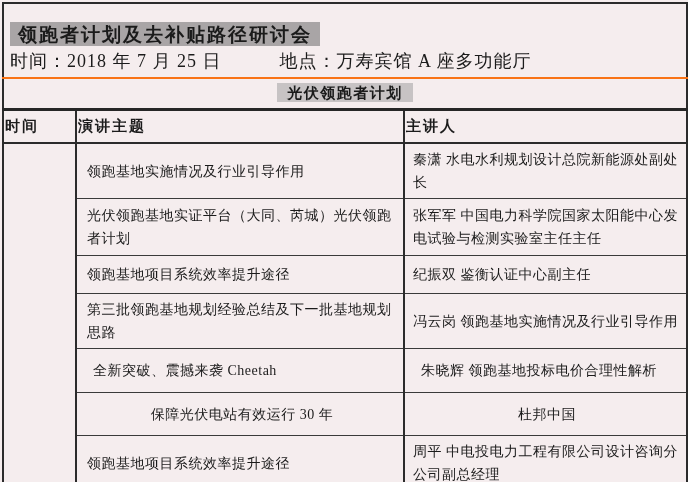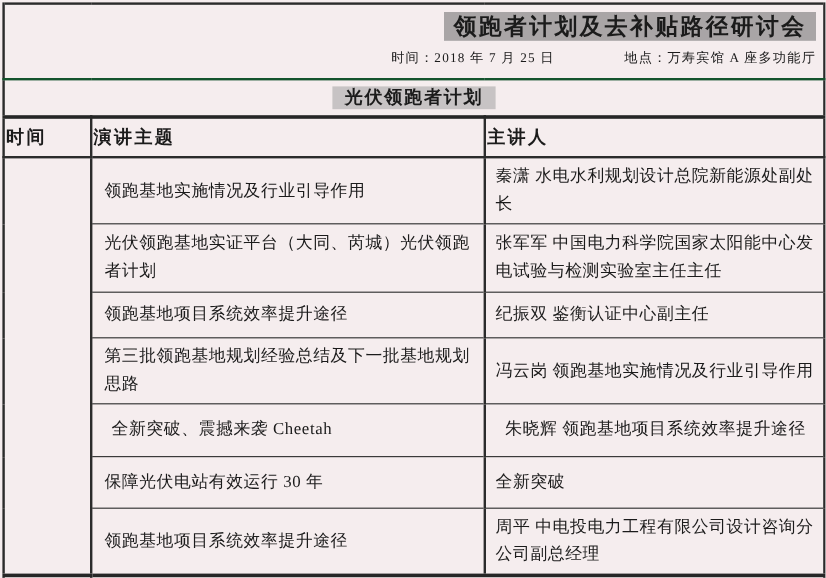--- a/index.html
+++ b/index.html
@@ -22,30 +22,30 @@
   }
   td,th{
     border-left:2px solid #2b2b2b;
     border-right:2px solid #2b2b2b;
     vertical-align:middle;
     overflow:hidden;
   }
   
   .title-cell{
     height:57px;
-    border-bottom:2px solid #14532d;
-    text-align:right;
-    padding:2px 6px 2px 6px;
+    border-bottom:2px solid #f97316;
+    text-align:left;
+    padding:14px 6px 2px 6px;
   }
   .title-line{
     font-size:19px;font-weight:bold;letter-spacing:2px;line-height:24px;
   }
   .hl-dark{background:#a9a5a6;padding:2px 8px 1px 8px;}
   .info-line{
-    margin-top:5px;font-size:11px;letter-spacing:1px;line-height:18px;
+    margin-top:5px;font-size:18px;letter-spacing:1px;line-height:18px;
   }
   .info-line .gap{display:inline-block;width:58px;}
   
   .section-cell{
     height:27px;
     border-bottom:3px solid #262626;
     text-align:center;
     font-size:15px;font-weight:bold;letter-spacing:1.5px;
   }
   .hl-light{background:#c7c3c4;padding:2px 10px 1px 10px;}
@@ -65,21 +65,21 @@
     border-bottom:1px solid #3a3a3a;
     font-size:14px;line-height:23px;letter-spacing:0.5px;
     padding:3px 6px 3px 10px;
   }
   td.speaker{padding-left:8px;padding-right:5px;}
   tr.r1 td.c{height:48px;}
   tr.r2 td.c{height:50px;}
   tr.r3 td.c{height:31px;}
   tr.r4 td.c{height:48px;}
   tr.r5 td.c{height:37px;padding-left:16px;}
-  tr.r6 td.c{height:36px;}
+  tr.r6 td.c{height:36px;text-align:center;}
   tr.r7 td.c{height:48px;border-bottom:3px solid #262626;}
   
   tr.lunch td{
     height:33px;
     border-top:3px solid #262626;
     border-bottom:3px solid #262626;
     font-size:15px;font-weight:bold;letter-spacing:2px;
     text-align:center;
   }
 </style>
@@ -130,25 +130,25 @@
     <tr class="r3">
       <td class="topic c">领跑基地项目系统效率提升途径</td>
       <td class="speaker c">纪振双  鉴衡认证中心副主任</td>
     </tr>
     <tr class="r4">
       <td class="topic c">第三批领跑基地规划经验总结及下一批基地规划思路</td>
       <td class="speaker c">冯云岗  领跑基地实施情况及行业引导作用</td>
     </tr>
     <tr class="r5">
       <td class="topic c">全新突破、震撼来袭 Cheetah</td>
-      <td class="speaker c">朱晓辉  领跑基地项目系统效率提升途径</td>
+      <td class="speaker c">朱晓辉  领跑基地投标电价合理性解析</td>
     </tr>
     <tr class="r6">
       <td class="topic c">保障光伏电站有效运行 30 年</td>
-      <td class="speaker c">全新突破</td>
+      <td class="speaker c">杜邦中国</td>
     </tr>
     <tr class="r7">
       <td class="topic c">领跑基地项目系统效率提升途径</td>
       <td class="speaker c">周平  中电投电力工程有限公司设计咨询分公司副总经理</td>
     </tr>
 
     <tr class="lunch">
       <td>午餐</td>
       <td colspan="2">自助餐厅</td>
     </tr>

